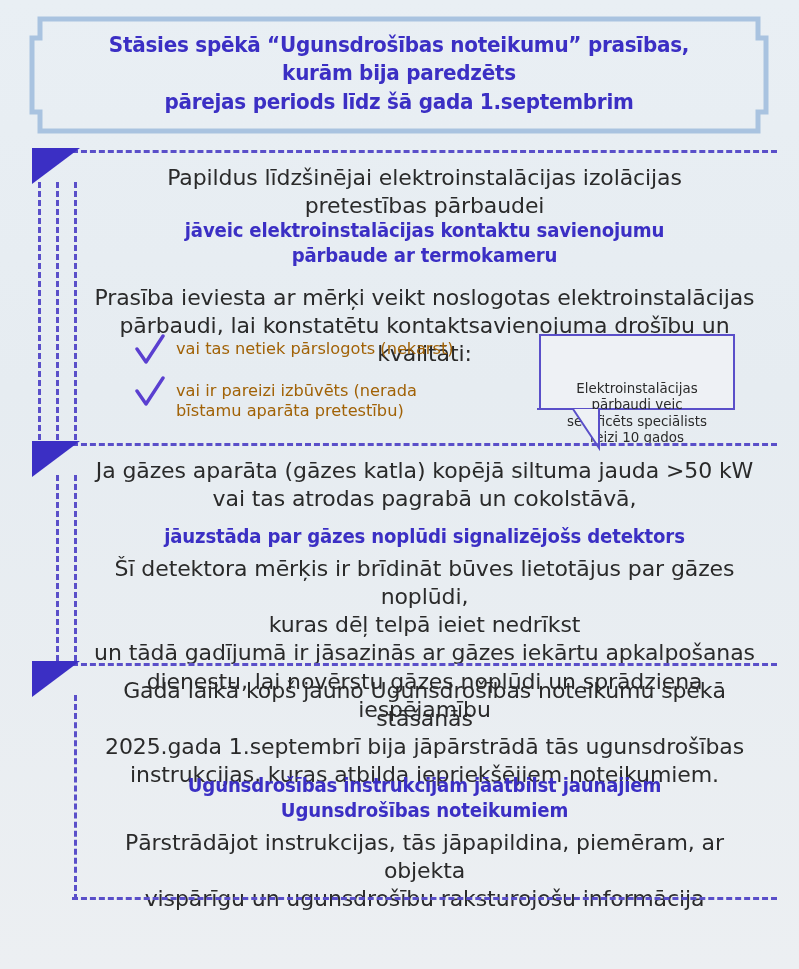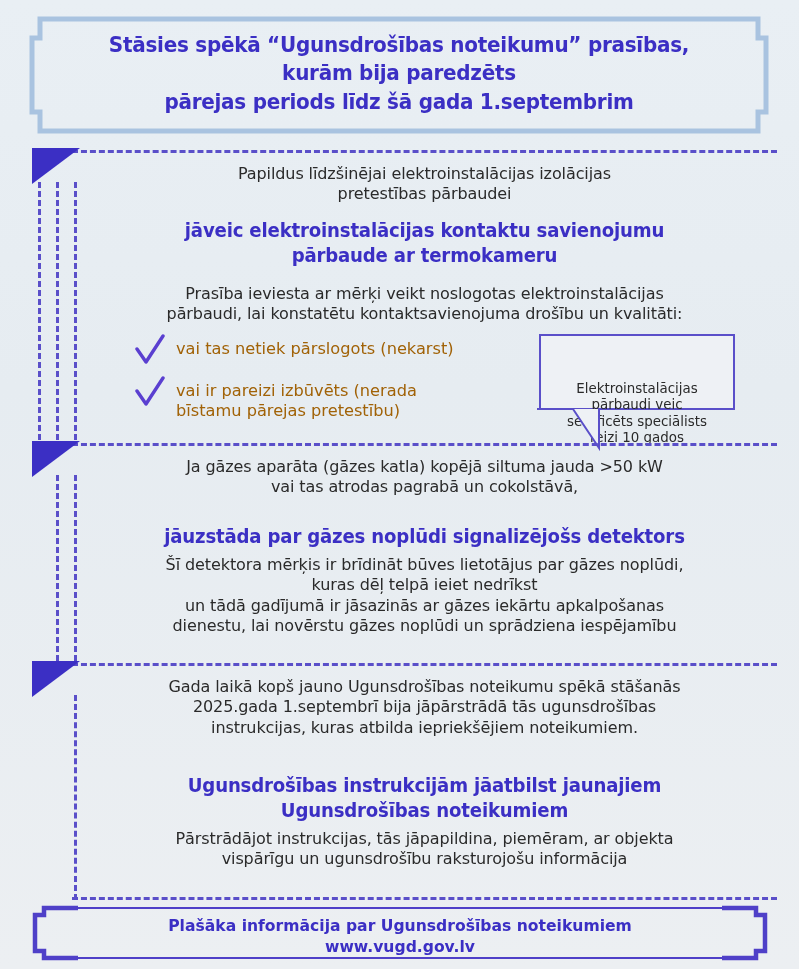--- a/index.html
+++ b/index.html
@@ -83,21 +83,21 @@
   }
 
   .lines {
     position: absolute;
     left: 60px;
     right: 10px;
     text-align: center;
   }
   .body-text {
     font-family: "DejaVu Sans", sans-serif;
-    font-size: 16px;
+    font-size: 22px;
     line-height: 1.28;
     color: #2a2a2a;
     white-space: pre-line;
     letter-spacing: -0.1px;
   }
   .bold-head {
     font-family: "DejaVu Sans", sans-serif;
     font-weight: bold;
     font-size: 19.5px;
     line-height: 1.3;
@@ -235,21 +235,21 @@
         <svg class="check-icon" viewBox="0 0 32 34">
           <path d="M 3 15 L 12 28 L 29 2" fill="none" stroke="#5a3fd0" stroke-width="3.4" stroke-linecap="round" stroke-linejoin="round"></path>
         </svg>
         <div class="check-label">vai tas netiek pārslogots (nekarst)</div>
       </div>
       <div class="check-row">
         <svg class="check-icon" viewBox="0 0 32 34">
           <path d="M 3 15 L 12 28 L 29 2" fill="none" stroke="#5a3fd0" stroke-width="3.4" stroke-linecap="round" stroke-linejoin="round"></path>
         </svg>
         <div class="check-label">vai ir pareizi izbūvēts (nerada
-bīstamu pārejas pretestību)</div>
+bīstamu aparāta pretestību)</div>
       </div>
     </div>
   </div>
 
   <div class="callout">
     <div class="callout-text">Elektroinstalācijas
 pārbaudi veic
 sertificēts speciālists
 reizi 10 gados</div>
   </div>
@@ -295,24 +295,14 @@
 Ugunsdrošības noteikumiem</div>
     </div>
     <div class="lines" style="top:166px;">
       <div class="body-text">Pārstrādājot instrukcijas, tās jāpapildina, piemēram, ar objekta
 vispārīgu un ugunsdrošību raksturojošu informācija</div>
     </div>
 
     <div style="position:absolute; left:50px; right:0; bottom:0; border-top:3px dashed #5a4fc9;"></div>
   </div>
 
-  <div class="footer-wrap">
-    <svg class="header-frame" width="740" height="56" viewBox="0 0 740 56">
-      <path d="M 48 3 L 14 3 L 14 10 L 5 10 L 5 46 L 14 46 L 14 53 L 48 53" fill="none" stroke="#4f40c8" stroke-width="4.5"></path>
-      <path d="M 692 3 L 726 3 L 726 10 L 735 10 L 735 46 L 726 46 L 726 53 L 692 53" fill="none" stroke="#4f40c8" stroke-width="4.5"></path>
-      <line x1="48" y1="3" x2="692" y2="3" stroke="#4f40c8" stroke-width="2.2"></line>
-      <line x1="48" y1="53" x2="692" y2="53" stroke="#4f40c8" stroke-width="2.2"></line>
-    </svg>
-    <div class="footer-text">Plašāka informācija par Ugunsdrošības noteikumiem
-www.vugd.gov.lv</div>
-  </div>
 
 </div>
 
 </body></html>

